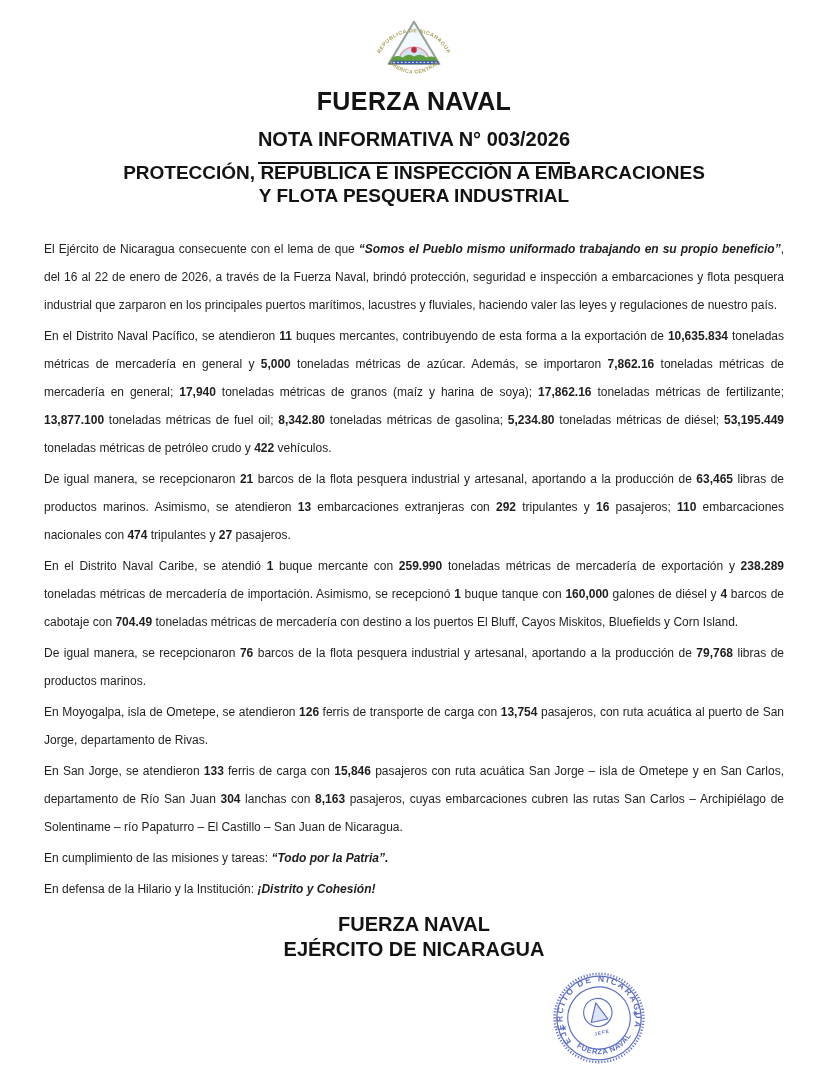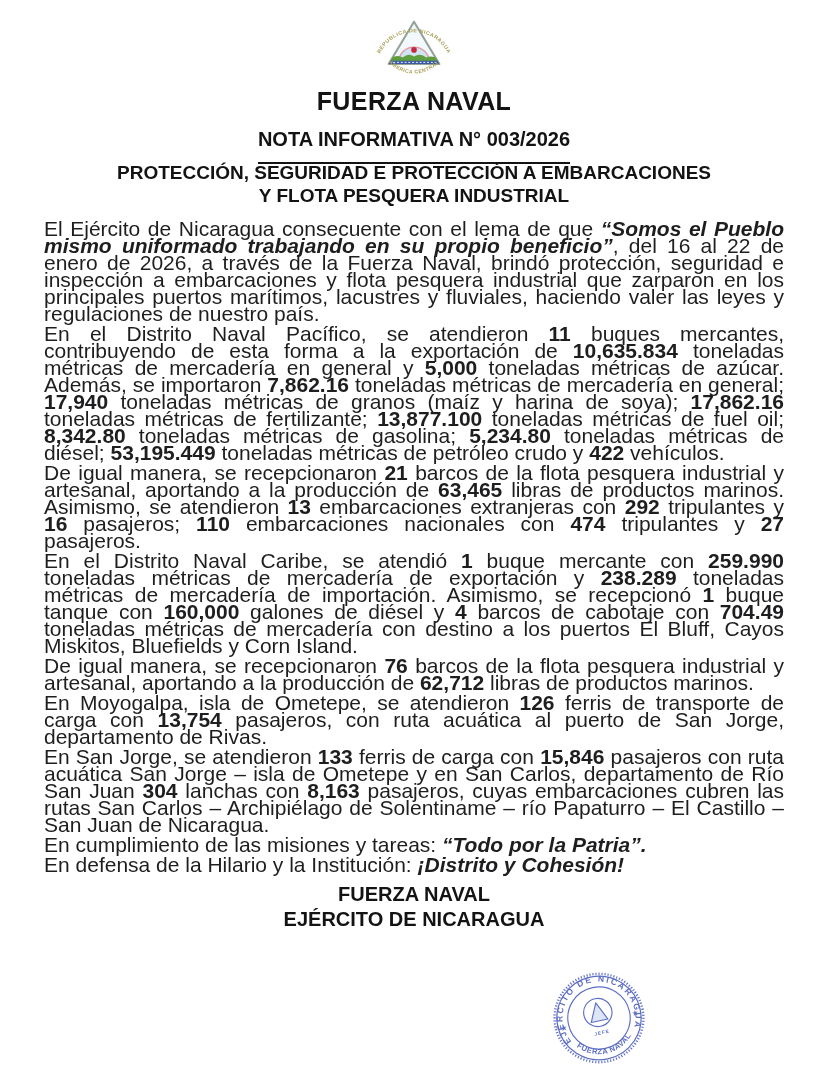--- a/index.html
+++ b/index.html
@@ -6,21 +6,21 @@
   .page{
     position:relative;width:825px;height:1068px;box-sizing:border-box;
     padding:14px 41px 0 44px;
     font-family:"Liberation Sans",sans-serif;color:#1e1e20;background:#ffffff;
   }
   .emblem{display:block;margin:0 auto}
   .org-title{margin-top:3px;text-align:center;font-weight:700;font-size:25px;line-height:29px;color:#131313;letter-spacing:.4px}
   .nota{margin-top:11px;text-align:center;font-weight:700;font-size:20px;line-height:24px;color:#131313}
   .nota .ul{border-bottom:2.2px solid #131313;padding-bottom:12px}
   .subject{margin-top:10px;text-align:center;font-weight:700;font-size:19px;line-height:23px;color:#131313}
-  .docbody{margin-top:13px;font-size:21px;line-height:17px;text-align:justify}
+  .docbody{margin-top:28px;font-size:12px;line-height:28px;text-align:justify}
   .docbody p{margin:0 0 3px 0}
   .seg-b{font-weight:700}
   .seg-bi{font-weight:700;font-style:italic}
   .footer-text{margin-top:9px;text-align:center;font-weight:700;font-size:20px;line-height:25px;color:#131313}
   .seal{position:absolute;left:547px;top:971px;opacity:.92}
   .arc-gold{fill:#a89e55;font-size:5.4px;font-weight:700;letter-spacing:.4px}
   .seal-txt{fill:var(--seal-color,#4f62c0);font-weight:700}
 </style>
 </head>
 <body>
@@ -53,30 +53,30 @@
 
   <div class="org-title">
     <div>FUERZA NAVAL</div>
   </div>
 
   <div class="nota">
     <span class="ul">NOTA INFORMATIVA N° 003/2026</span>
   </div>
 
   <div class="subject">
-    <div>PROTECCIÓN, SEGURIDAD E PROTECCIÓN A EMBARCACIONES</div>
+    <div>PROTECCIÓN, REPUBLICA E INSPECCIÓN A EMBARCACIONES</div>
     <div>Y FLOTA PESQUERA INDUSTRIAL</div>
   </div>
 
   <div class="docbody">
     <p><span>El Ejército de Nicaragua consecuente con el lema de que </span><span class="seg-bi">“Somos el Pueblo mismo uniformado trabajando en su propio beneficio”</span><span>, del 16 al 22 de enero de 2026, a través de la Fuerza Naval, brindó protección, seguridad e inspección a embarcaciones y flota pesquera industrial que zarparon en los principales puertos marítimos, lacustres y fluviales, haciendo valer las leyes y regulaciones de nuestro país.</span></p>
     <p><span>En el Distrito Naval Pacífico, se atendieron </span><span class="seg-b">11</span><span> buques mercantes, contribuyendo de esta forma a la exportación de </span><span class="seg-b">10,635.834</span><span> toneladas métricas de mercadería en general y </span><span class="seg-b">5,000</span><span> toneladas métricas de azúcar. Además, se importaron </span><span class="seg-b">7,862.16</span><span> toneladas métricas de mercadería en general; </span><span class="seg-b">17,940</span><span> toneladas métricas de granos (maíz y harina de soya); </span><span class="seg-b">17,862.16</span><span> toneladas métricas de fertilizante; </span><span class="seg-b">13,877.100</span><span> toneladas métricas de fuel oil; </span><span class="seg-b">8,342.80</span><span> toneladas métricas de gasolina; </span><span class="seg-b">5,234.80</span><span> toneladas métricas de diésel; </span><span class="seg-b">53,195.449</span><span> toneladas métricas de petróleo crudo y </span><span class="seg-b">422</span><span> vehículos.</span></p>
     <p><span>De igual manera, se recepcionaron </span><span class="seg-b">21</span><span> barcos de la flota pesquera industrial y artesanal, aportando a la producción de </span><span class="seg-b">63,465</span><span> libras de productos marinos. Asimismo, se atendieron </span><span class="seg-b">13</span><span> embarcaciones extranjeras con </span><span class="seg-b">292</span><span> tripulantes y </span><span class="seg-b">16</span><span> pasajeros; </span><span class="seg-b">110</span><span> embarcaciones nacionales con </span><span class="seg-b">474</span><span> tripulantes y </span><span class="seg-b">27</span><span> pasajeros.</span></p>
     <p><span>En el Distrito Naval Caribe, se atendió </span><span class="seg-b">1</span><span> buque mercante con </span><span class="seg-b">259.990</span><span> toneladas métricas de mercadería de exportación y </span><span class="seg-b">238.289</span><span> toneladas métricas de mercadería de importación. Asimismo, se recepcionó </span><span class="seg-b">1</span><span> buque tanque con </span><span class="seg-b">160,000</span><span> galones de diésel y </span><span class="seg-b">4</span><span> barcos de cabotaje con </span><span class="seg-b">704.49</span><span> toneladas métricas de mercadería con destino a los puertos El Bluff, Cayos Miskitos, Bluefields y Corn Island.</span></p>
-    <p><span>De igual manera, se recepcionaron </span><span class="seg-b">76</span><span> barcos de la flota pesquera industrial y artesanal, aportando a la producción de </span><span class="seg-b">62,712</span><span> libras de productos marinos.</span></p>
+    <p><span>De igual manera, se recepcionaron </span><span class="seg-b">76</span><span> barcos de la flota pesquera industrial y artesanal, aportando a la producción de </span><span class="seg-b">79,768</span><span> libras de productos marinos.</span></p>
     <p><span>En Moyogalpa, isla de Ometepe, se atendieron </span><span class="seg-b">126</span><span> ferris de transporte de carga con </span><span class="seg-b">13,754</span><span> pasajeros, con ruta acuática al puerto de San Jorge, departamento de Rivas.</span></p>
     <p><span>En San Jorge, se atendieron </span><span class="seg-b">133</span><span> ferris de carga con </span><span class="seg-b">15,846</span><span> pasajeros con ruta acuática San Jorge – isla de Ometepe y en San Carlos, departamento de Río San Juan </span><span class="seg-b">304</span><span> lanchas con </span><span class="seg-b">8,163</span><span> pasajeros, cuyas embarcaciones cubren las rutas San Carlos – Archipiélago de Solentiname – río Papaturro – El Castillo – San Juan de Nicaragua.</span></p>
     <p><span>En cumplimiento de las misiones y tareas: </span><span class="seg-bi">“Todo por la Patria”.</span></p>
     <p><span>En defensa de la Hilario y la Institución: </span><span class="seg-bi">¡Distrito y Cohesión!</span></p>
   </div>
 
   <div class="footer-text">
     <div>FUERZA NAVAL</div>
     <div>EJÉRCITO DE NICARAGUA</div>
   </div>

